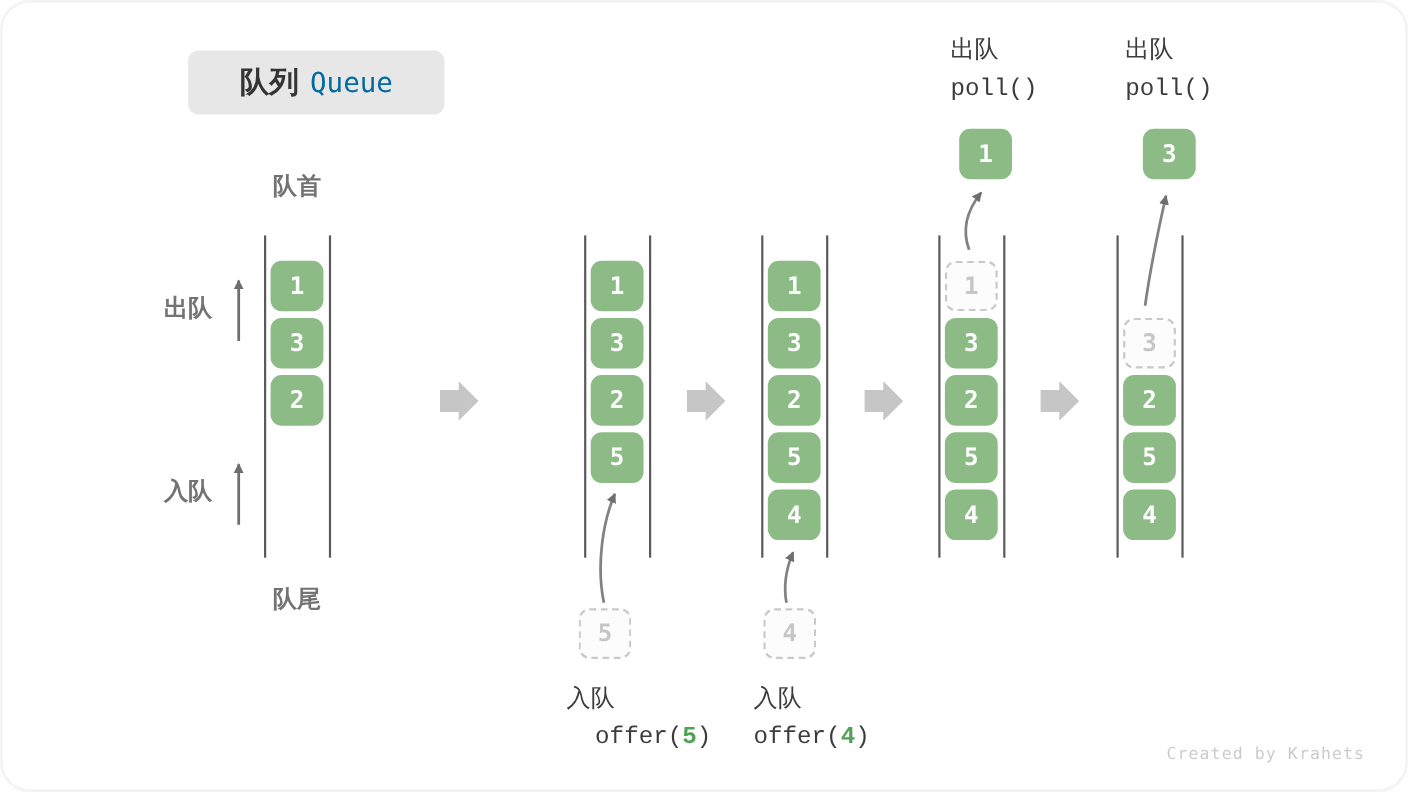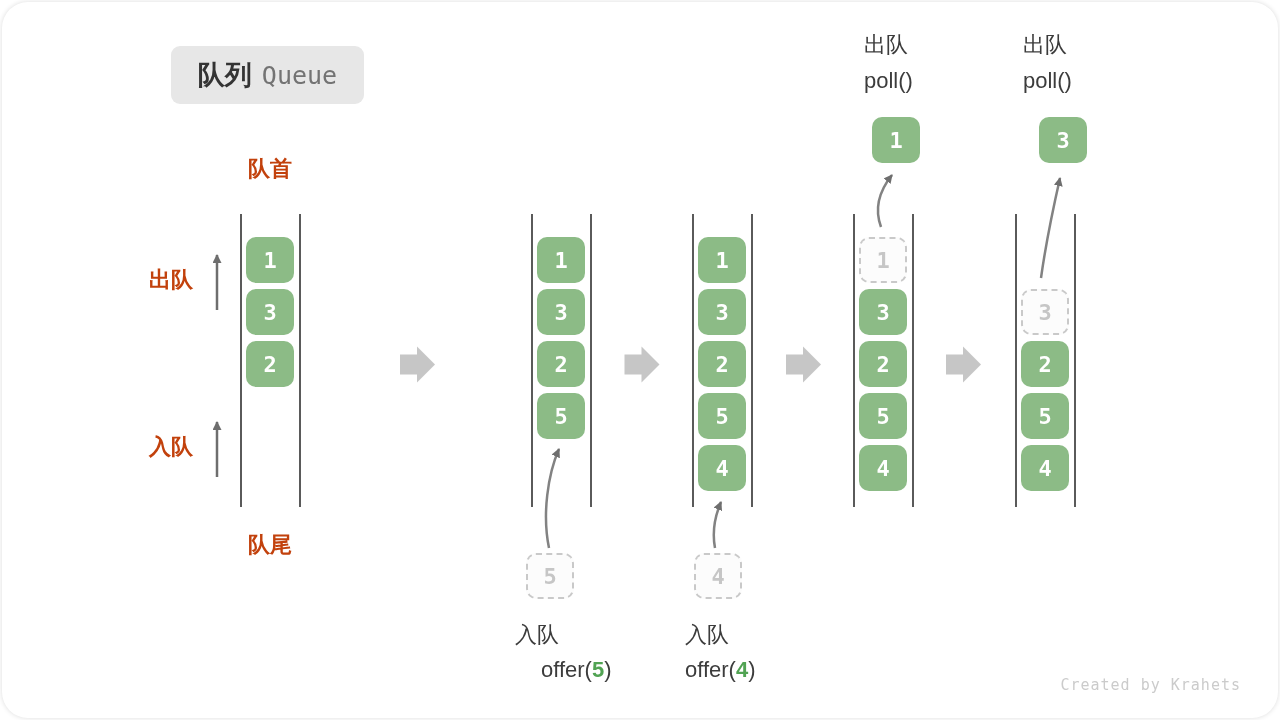--- a/index.html
+++ b/index.html
@@ -1,33 +1,33 @@
 <!DOCTYPE html>
 <html><head>
 <meta charset="utf-8">
 <style>
   html,body{margin:0;padding:0;background:#ffffff;}
   #stage{position:relative;width:1280px;height:720px;background:#ffffff;overflow:hidden;
          font-family:"DejaVu Sans",sans-serif;}
   #card{position:absolute;left:2px;top:2px;right:2px;bottom:2px;background:#ffffff;
         border-radius:26px;box-shadow:0 0 5px rgba(0,0,0,0.14);}
-  .title-box{position:absolute;left:169px;top:44px;width:193px;height:58px;background:#E7E7E7;
+  .title-box{position:absolute;left:169px;top:44px;width:233px;height:58px;background:#E7E7E7;
              border-radius:9px;display:flex;align-items:center;justify-content:center;gap:10px;}
   .title-zh{font-size:27px;font-weight:700;color:#343434;}
-  .title-en{font-family:"DejaVu Sans Mono",monospace;font-size:25px;color:#737373;}
-  .side-lbl{position:absolute;font-size:22px;font-weight:700;color:#c2410c;white-space:nowrap;}
+  .title-en{font-family:"DejaVu Sans Mono",monospace;font-size:25px;color:#0369a1;}
+  .side-lbl{position:absolute;font-size:22px;font-weight:700;color:#737373;white-space:nowrap;}
   .center-x{transform:translateX(-50%);}
   .qline{position:absolute;width:2px;background:#5A5A5A;}
   .cell{position:absolute;width:48px;height:46px;border-radius:10px;display:flex;align-items:center;
         justify-content:center;font-family:"DejaVu Sans Mono",monospace;font-size:22px;font-weight:600;}
   .cell-solid{background:#8CBB86;color:#ffffff;}
   .cell-dashed{border:2px dashed #C9C9C9;background:#FCFCFC;color:#C6C6C6;
                width:44px;height:42px;}
   .anno-label{position:absolute;font-size:22px;color:#3C3C3C;white-space:nowrap;}
-  .anno-code{position:absolute;font-family:Liberation Sans, sans-serif;font-size:22px;
+  .anno-code{position:absolute;font-family:Liberation Mono, monospace;font-size:22px;
              color:#3C3C3C;white-space:nowrap;text-align:right;}
   .anno-code .arg{color:#51A353;font-weight:700;}
   .footer{position:absolute;right:37px;top:674px;font-family:"DejaVu Sans Mono",monospace;
           font-size:15px;color:#CBCBCB;letter-spacing:1px;}
   #overlay{position:absolute;left:0;top:0;width:1280px;height:720px;pointer-events:none;}
 </style>
 </head>
 <body>
 
 <div id="stage">

